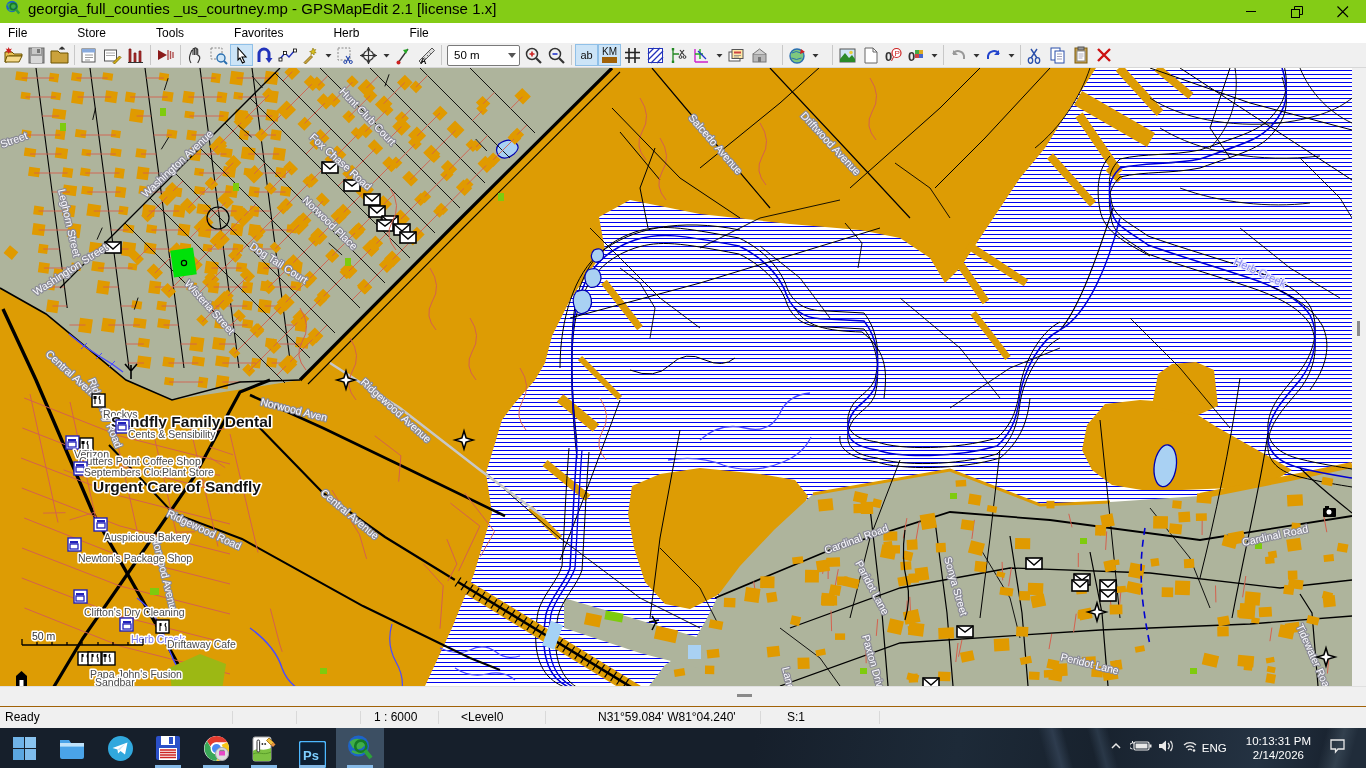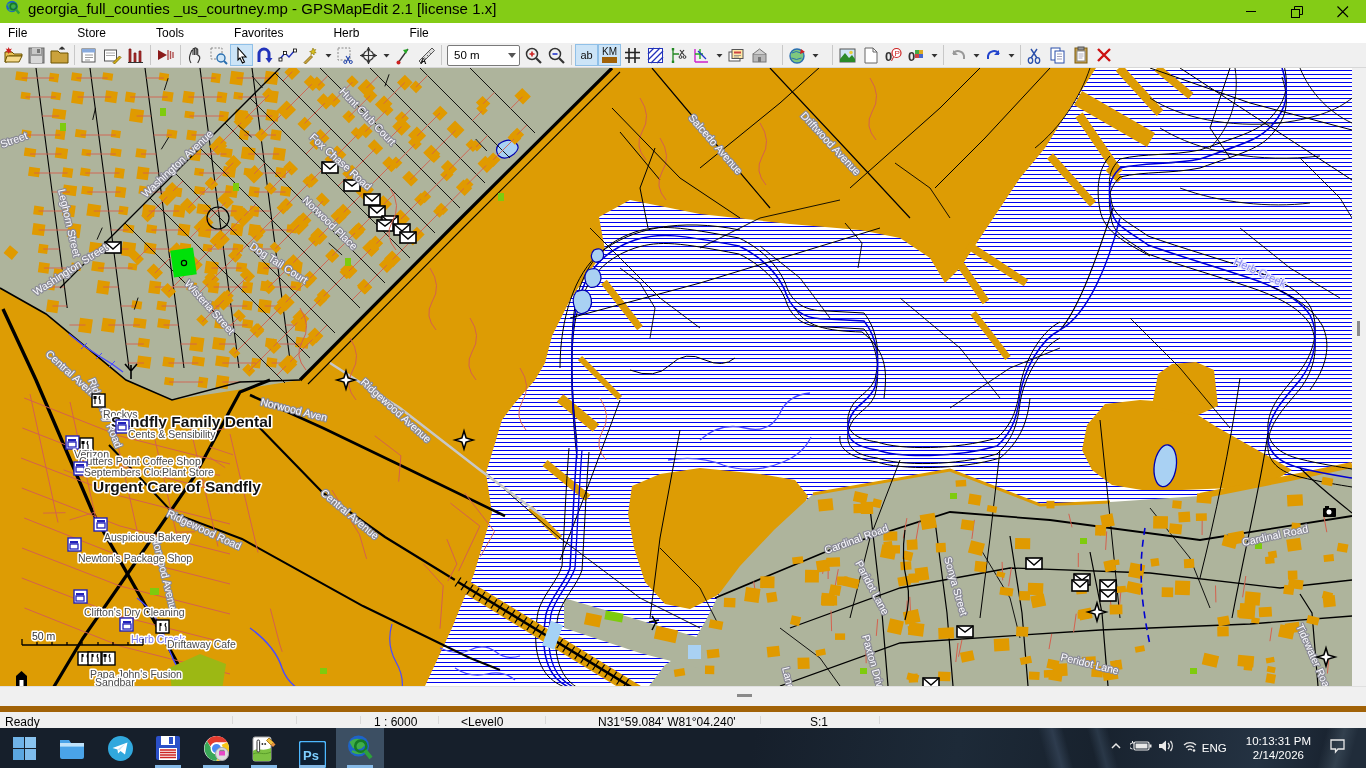--- a/index.html
+++ b/index.html
@@ -1530,26 +1530,26 @@
         </g>
       </svg>
     </div>
  <div style="position:absolute;left:1352px;top:0;width:14px;height:618px;background:#f0f0f0">
    <div style="position:absolute;left:5px;top:253px;width:3px;height:15px;background:#8a8a8a"></div>
  </div>
 </div>
 <div style="height:20px;background:#f0f0f0;position:relative;border-top:1px solid #e0e0e0">
   <div style="position:absolute;left:737px;top:7px;width:15px;height:3px;background:#8a8a8a"></div>
 </div>
-<div style="height:22px;background:#f0f0f0;border-top:6px solid #a16207;position:relative;font-size:12px;color:#000">
+<div style="height:22px;background:#f0f0f0;border-top:1px solid #a16207;position:relative;font-size:12px;color:#000">
   <span style="position:absolute;left:5px;top:3px">Ready</span>
   <span style="position:absolute;left:374px;top:3px">1 : 6000</span>
   <span style="position:absolute;left:461px;top:3px">&lt;Level0</span>
   <span style="position:absolute;left:598px;top:3px">N31°59.084' W81°04.240'</span>
-  <span style="position:absolute;left:810px;top:3px">S:1</span>
+  <span style="position:absolute;left:787px;top:3px">S:1</span>
   <div class="sbseg" style="left:232px"></div>
     <div class="sbseg" style="left:296px"></div>
   <div class="sbseg" style="left:360px"></div>
     <div class="sbseg" style="left:438px"></div>
   <div class="sbseg" style="left:545px"></div>
     <div class="sbseg" style="left:760px"></div>
   <div class="sbseg" style="left:879px"></div>
 </div>
 <div style="height:40px;position:relative">
     <div style="position:absolute;inset:0;background:linear-gradient(100deg,#161f2b 55%,#1d2a38 70%,#18222e 80%,#243242 92%,#131b26)"></div>

